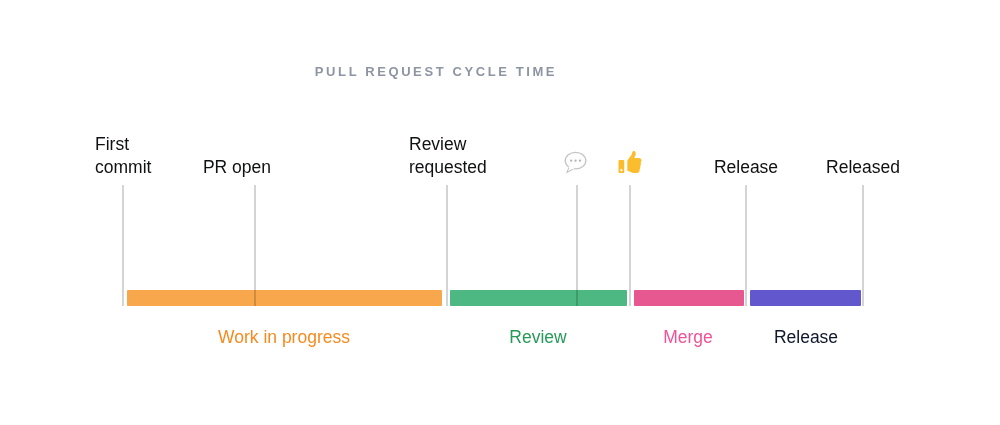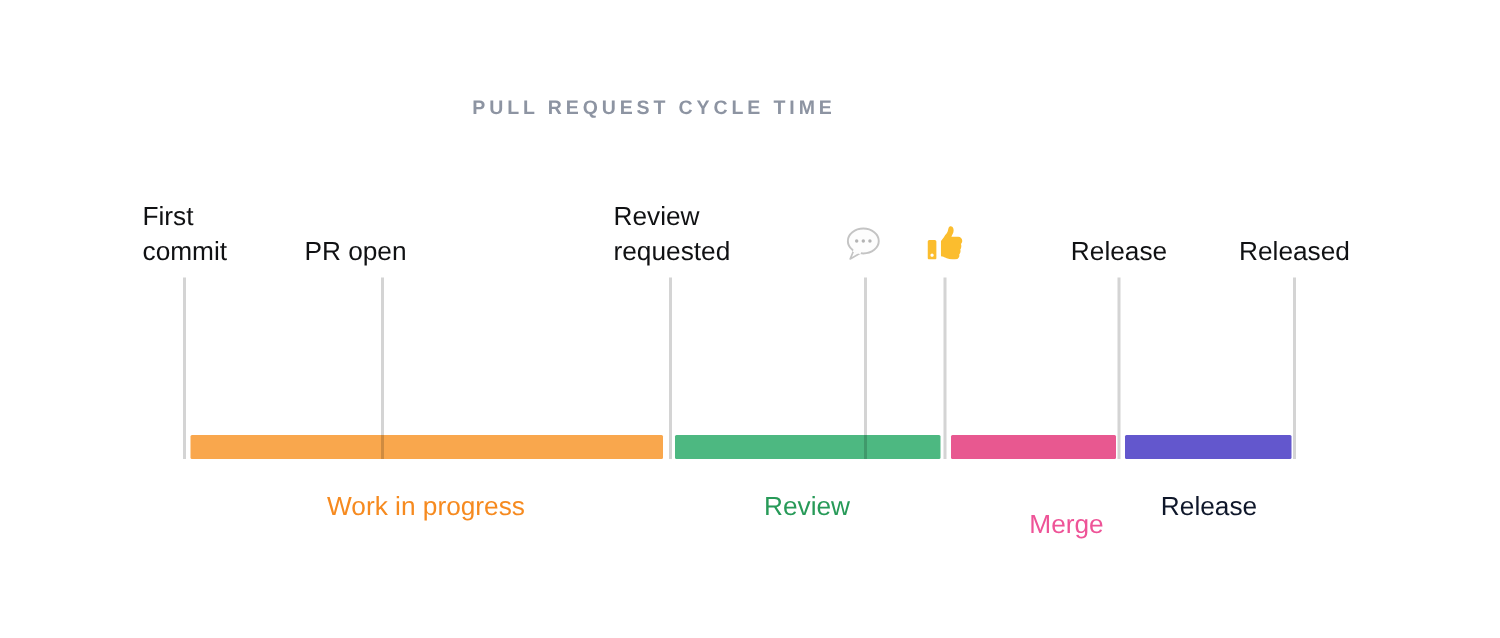--- a/index.html
+++ b/index.html
@@ -85,21 +85,21 @@
   .phase-label {
     position: absolute;
     top: 327px;
     transform: translateX(-50%);
     font-size: 17.5px;
     font-weight: 500;
     white-space: nowrap;
   }
   .pl-wip     { left: 284px; text-align: center; }
   .pl-review  { left: 538px; }
-  .pl-merge   { left: 711px; margin-top: 12px; }
+  .pl-merge   { left: 688px; }
   .pl-release { left: 806px; }
 </style>
 </head>
 <body>
 
 <div class="canvas">
 
   <div class="chart-title">PULL REQUEST CYCLE TIME</div>
 
   <div class="event-label two-line ev-first-commit">

